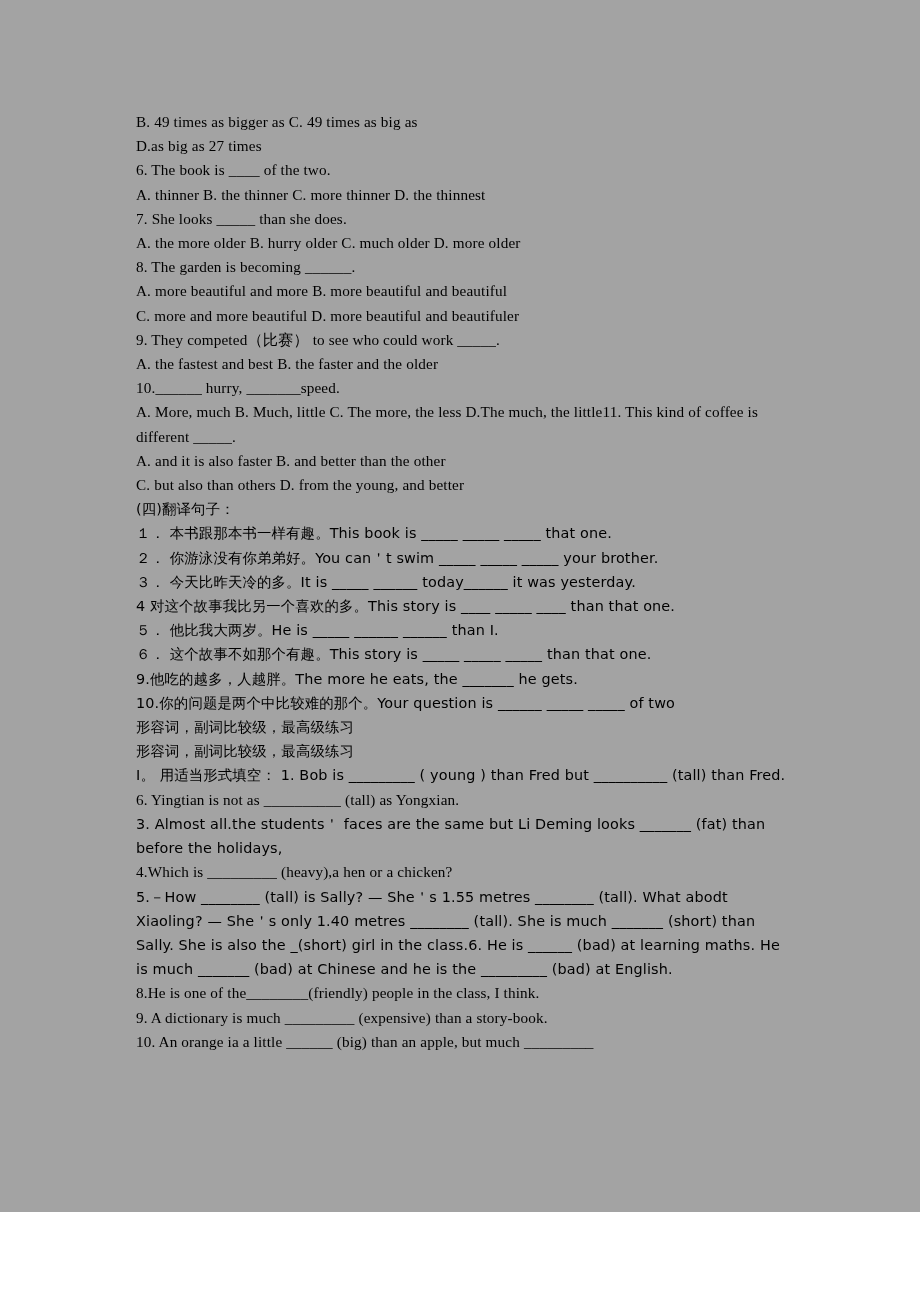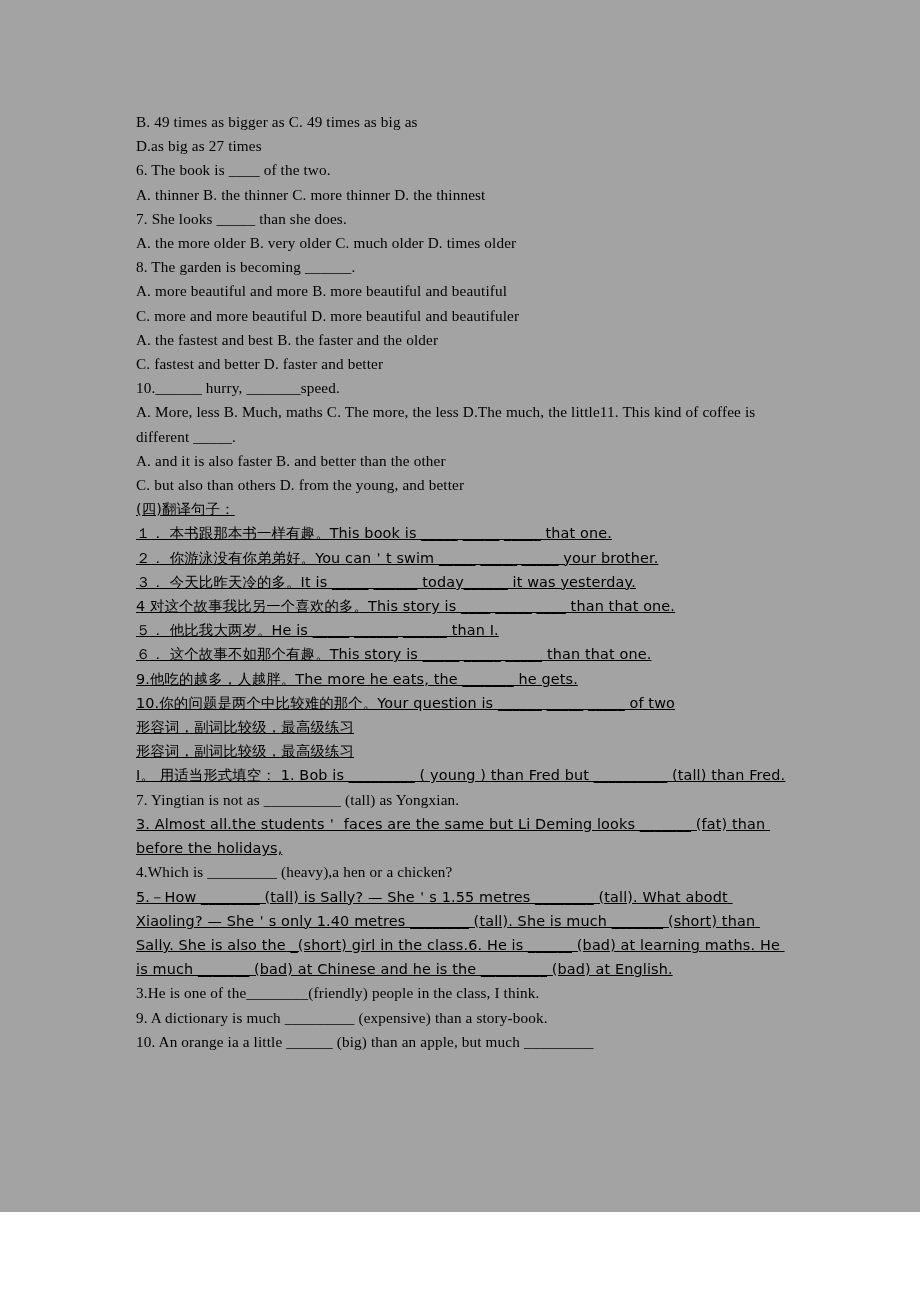--- a/index.html
+++ b/index.html
@@ -33,56 +33,55 @@
     font-size: 15.2px;
     line-height: 24.2px;
     white-space: pre-wrap;
     word-wrap: break-word;
     letter-spacing: 0.01em;
     text-align: left;
   }
   .cjk {
     font-family: "DejaVu Sans", "Liberation Sans", sans-serif;
     font-size: 14.4px;
-    text-decoration: underline;
   }
 </style>
 </head>
 <body>
 
 <div class="page">
   <div class="content">
     <div class="line">B. 49 times as bigger as C. 49 times as big as</div>
     <div class="line">D.as big as 27 times</div>
     <div class="line">6. The book is ____ of the two.</div>
     <div class="line">A. thinner B. the thinner C. more thinner D. the thinnest</div>
     <div class="line">7. She looks _____ than she does.</div>
-    <div class="line">A. the more older B. very older C. much older D. times older</div>
+    <div class="line">A. the more older B. hurry older C. much older D. more older</div>
     <div class="line">8. The garden is becoming ______.</div>
     <div class="line">A. more beautiful and more B. more beautiful and beautiful</div>
     <div class="line">C. more and more beautiful D. more beautiful and beautifuler</div>
+    <div class="line">9. They competed（比赛） to see who could work _____.</div>
     <div class="line">A. the fastest and best B. the faster and the older</div>
-    <div class="line">C. fastest and better D. faster and better</div>
     <div class="line">10.______ hurry, _______speed.</div>
-    <div class="line">A. More, less B. Much, maths C. The more, the less D.The much, the little11. This kind of coffee is different _____.</div>
+    <div class="line">A. More, much B. Much, little C. The more, the less D.The much, the little11. This kind of coffee is different _____.</div>
     <div class="line">A. and it is also faster B. and better than the other</div>
     <div class="line">C. but also than others D. from the young, and better</div>
     <div class="line cjk">(四)翻译句子：</div>
     <div class="line cjk">１． 本书跟那本书一样有趣。This book is _____ _____ _____ that one.</div>
     <div class="line cjk">２． 你游泳没有你弟弟好。You can＇t swim _____ _____ _____ your brother.</div>
     <div class="line cjk">３． 今天比昨天冷的多。It is _____ ______ today______ it was yesterday.</div>
     <div class="line cjk">4 对这个故事我比另一个喜欢的多。This story is ____ _____ ____ than that one.</div>
     <div class="line cjk">５． 他比我大两岁。He is _____ ______ ______ than I.</div>
     <div class="line cjk">６． 这个故事不如那个有趣。This story is _____ _____ _____ than that one.</div>
     <div class="line cjk">9.他吃的越多，人越胖。The more he eats, the _______ he gets.</div>
     <div class="line cjk">10.你的问题是两个中比较难的那个。Your question is ______ _____ _____ of two</div>
     <div class="line cjk">形容词，副词比较级，最高级练习</div>
     <div class="line cjk">形容词，副词比较级，最高级练习</div>
     <div class="line cjk">Ⅰ。 用适当形式填空： 1. Bob is _________ ( young ) than Fred but __________ (tall) than Fred.</div>
-    <div class="line">7. Yingtian is not as __________ (tall) as Yongxian.</div>
+    <div class="line">6. Yingtian is not as __________ (tall) as Yongxian.</div>
     <div class="line cjk">3. Almost all.the students＇ faces are the same but Li Deming looks _______ (fat) than before the holidays,</div>
     <div class="line">4.Which is _________ (heavy),a hen or a chicken?</div>
     <div class="line cjk">5.－How ________ (tall) is Sally? — She＇s 1.55 metres ________ (tall). What abodt Xiaoling? — She＇s only 1.40 metres ________ (tall). She is much _______ (short) than Sally. She is also the _(short) girl in the class.6. He is ______ (bad) at learning maths. He is much _______ (bad) at Chinese and he is the _________ (bad) at English.</div>
-    <div class="line">3.He is one of the________(friendly) people in the class, I think.</div>
+    <div class="line">8.He is one of the________(friendly) people in the class, I think.</div>
     <div class="line">9. A dictionary is much _________ (expensive) than a story-book.</div>
     <div class="line">10. An orange ia a little ______ (big) than an apple, but much _________</div>
   </div>
 </div>
 
 </body></html>

